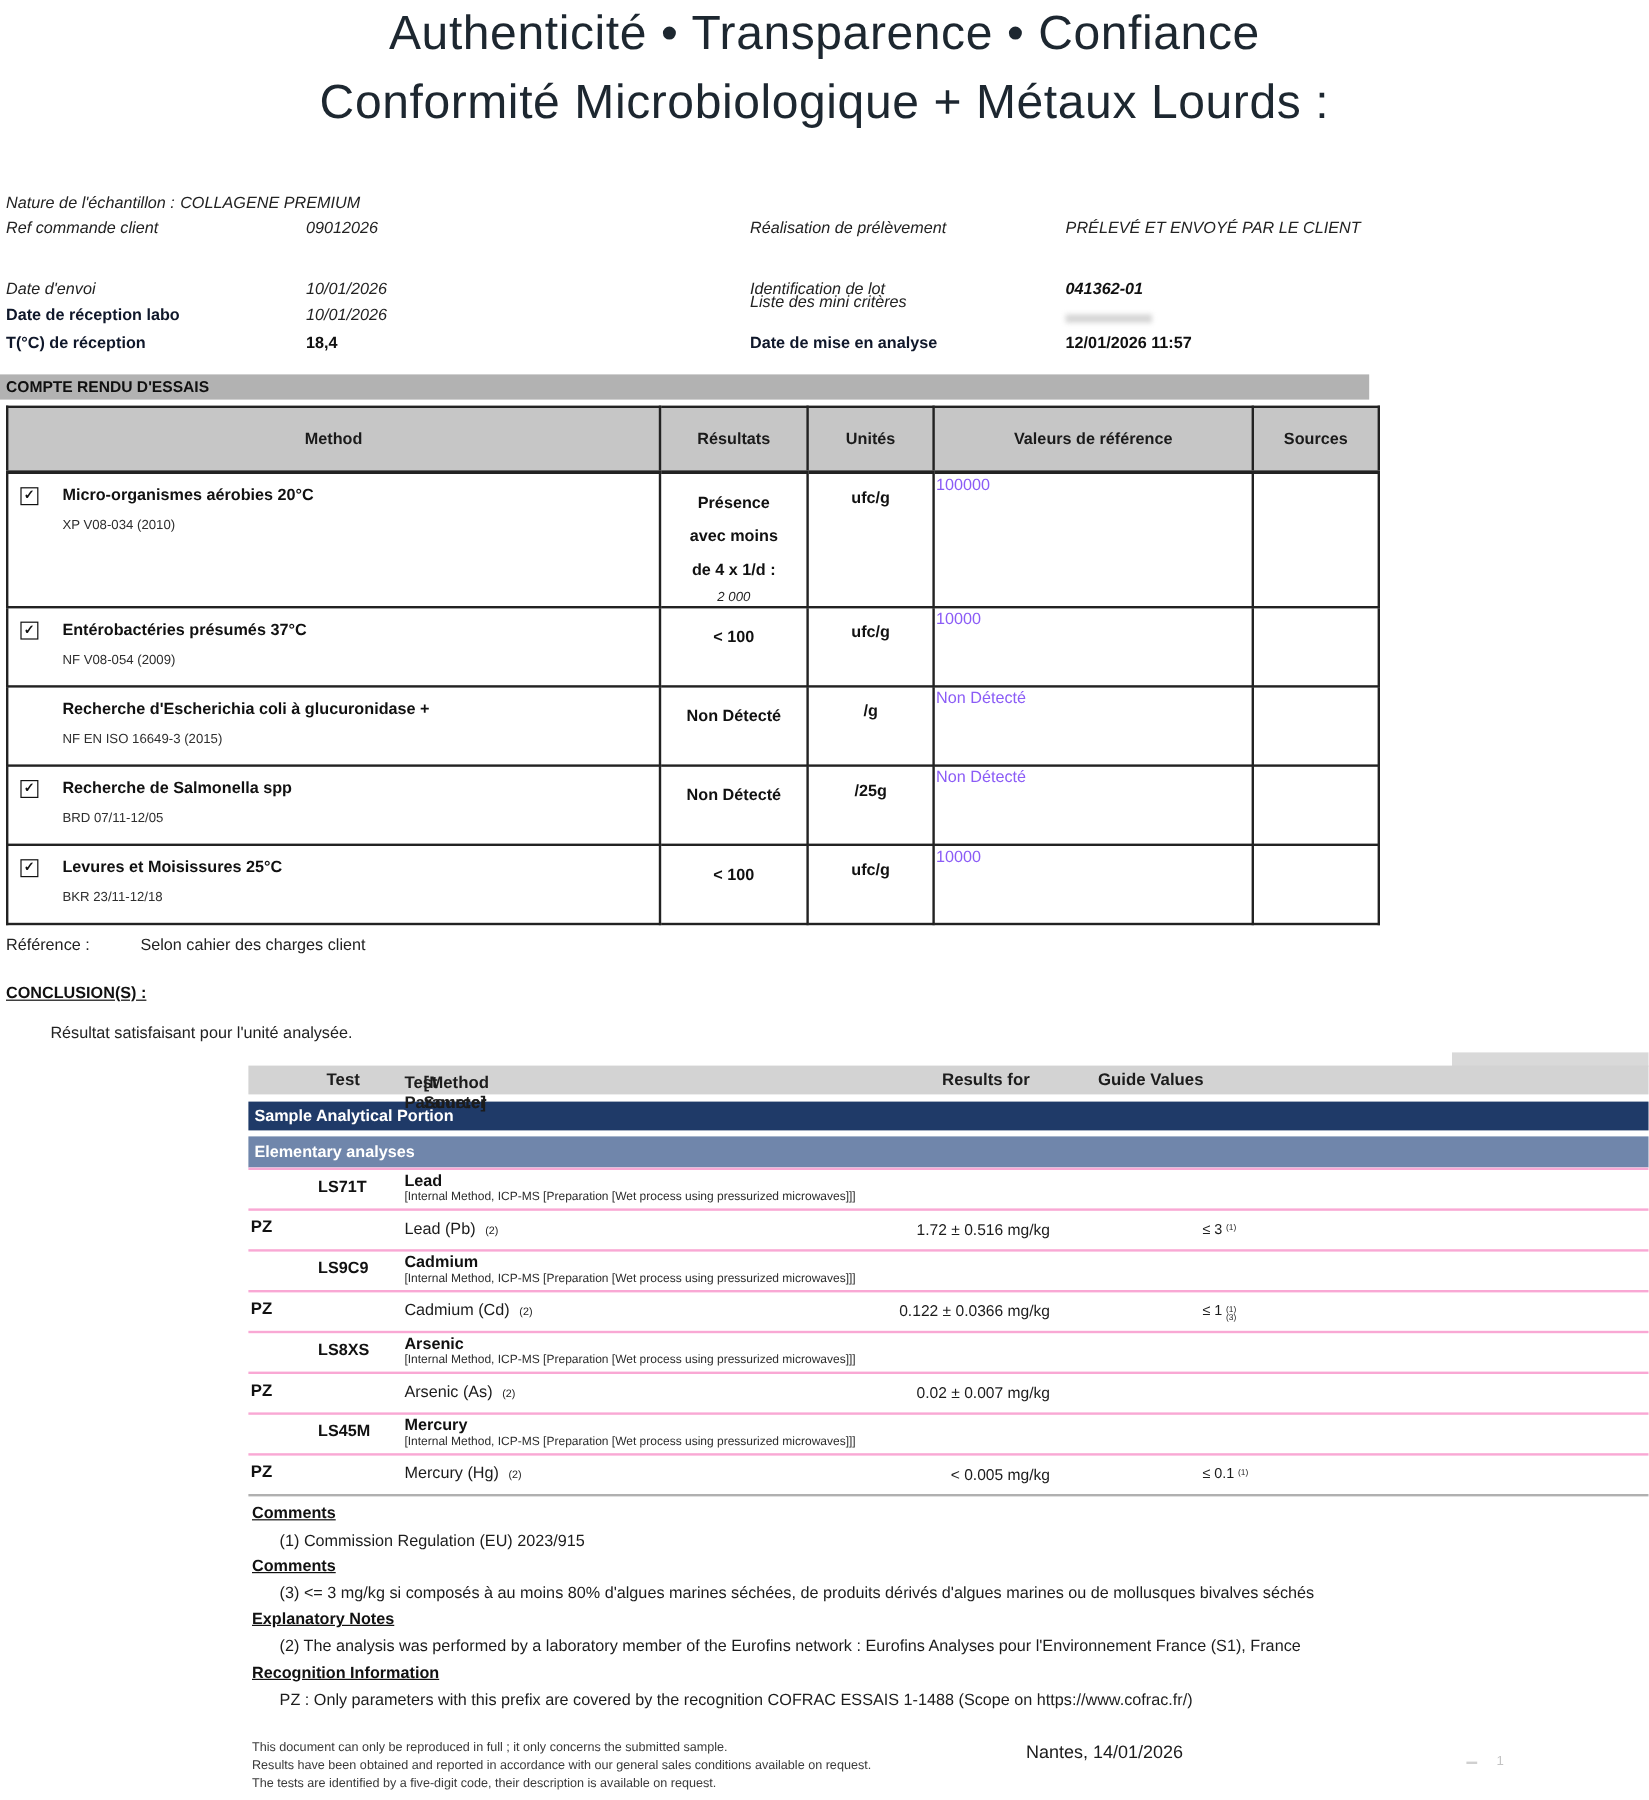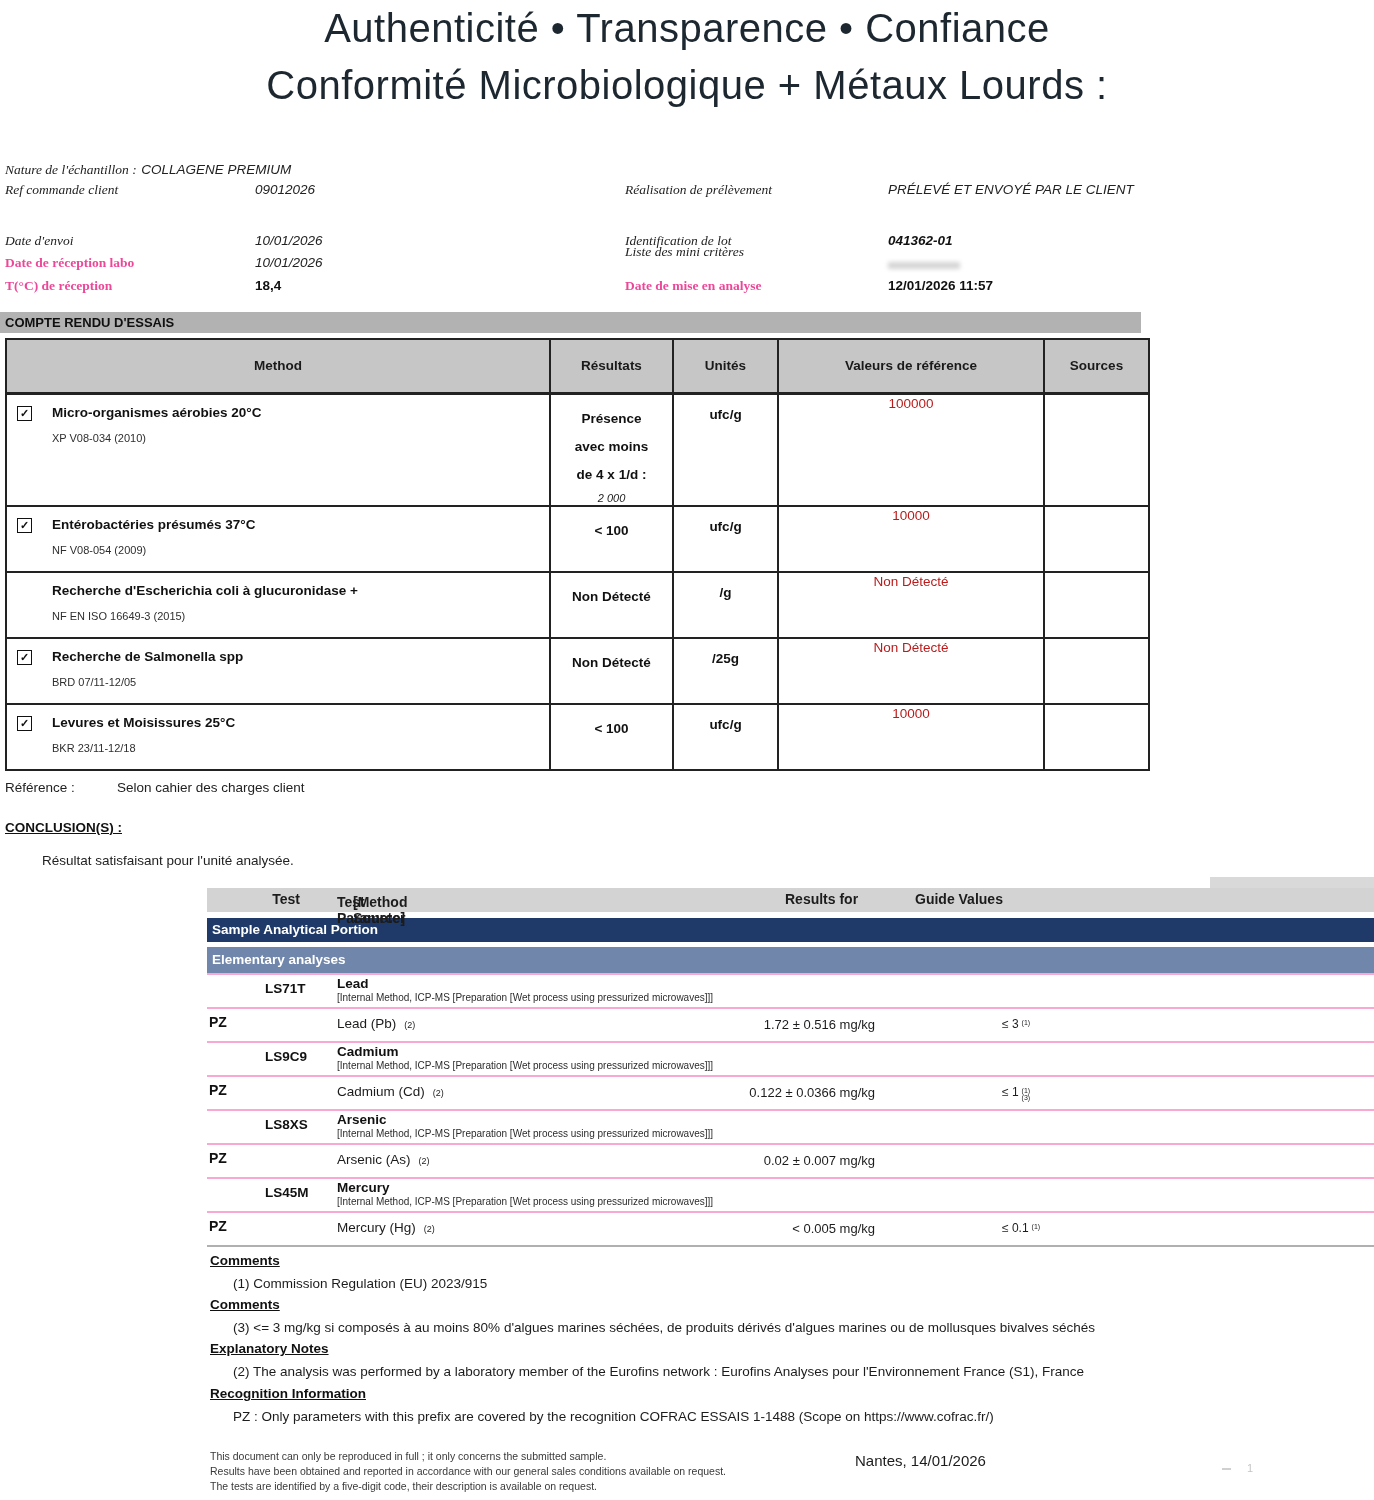--- a/index.html
+++ b/index.html
@@ -5,22 +5,22 @@
   html,body{margin:0;padding:0;background:#fff;}
   .page{position:relative;width:1374px;height:1500px;background:#ffffff;
         font-family:"Liberation Sans",sans-serif;color:#1a1a1a;overflow:hidden;}
 
   
   .title{position:absolute;top:0;left:0;width:100%;text-align:center;
          font-size:40px;line-height:57px;letter-spacing:0.5px;color:#1d2730;font-weight:400;}
 
   
   .abs{position:absolute;}
-  .info-label{font-style:italic;font-size:13.5px;color:#222;font-family:Liberation Serif, serif;}
-  .info-label.b{font-style:normal;font-weight:bold;color:#ec4899;}
+  .info-label{font-style:italic;font-size:13.5px;color:#222;}
+  .info-label.b{font-style:normal;font-weight:bold;color:#0f172a;}
   .info-value{font-style:italic;font-size:13.5px;color:#222;}
   .info-value.b{font-weight:bold;color:#111;}
   .info-value.up{font-style:normal;}
   .wrapval{display:inline-block;width:250px;}
   .smudge{position:absolute;left:888px;top:262px;width:72px;height:7px;background:#b9b9b9;
           filter:blur(2px);opacity:.6;}
 
   
   .banner{position:absolute;left:0;top:312px;width:1141px;height:21px;background:#b2b2b2;
           box-sizing:border-box;padding:3px 0 0 5px;font-weight:bold;font-size:13px;color:#101010;}
@@ -35,21 +35,21 @@
   .cb{width:13px;height:13px;border:1.5px solid #111;font-size:11px;line-height:12px;
       text-align:center;margin:1px 20px 0 0;flex:none;font-weight:bold;color:#111;}
   .cb.hidden{visibility:hidden;}
   .ess-name{font-weight:bold;font-size:13.5px;color:#111;}
   .ess-method{font-size:11px;margin-top:12px;color:#2e2e2e;}
   .res-cell{text-align:center;vertical-align:top;padding-top:10px;}
   .res-lines{font-weight:bold;font-size:13.5px;white-space:pre-line;line-height:28px;color:#111;}
   .res-note{font-style:italic;font-size:11px;margin-top:3px;color:#222;}
   .unit-cell{text-align:center;vertical-align:top;padding-top:12px;font-weight:bold;
              font-size:13.5px;color:#111;}
-  .ref-cell{text-align:center;vertical-align:top;font-size:13.5px;color:#b91c1c;}
+  .ref-cell{text-align:left;vertical-align:top;font-size:13.5px;color:#8b5cf6;}
 
   
   .ref-label{font-size:13.5px;color:#222;}
   .concl-h{font-size:13.5px;font-weight:bold;text-decoration:underline;color:#111;}
   .concl-t{font-size:13.5px;color:#222;}
 
   
   .metals{position:absolute;left:207px;top:888px;width:1167px;}
   .m-tab{position:absolute;left:1003px;top:-11px;width:164px;height:12px;background:#d9d9d9;}
   .m-head{position:relative;height:24px;background:#d3d3d3;}

